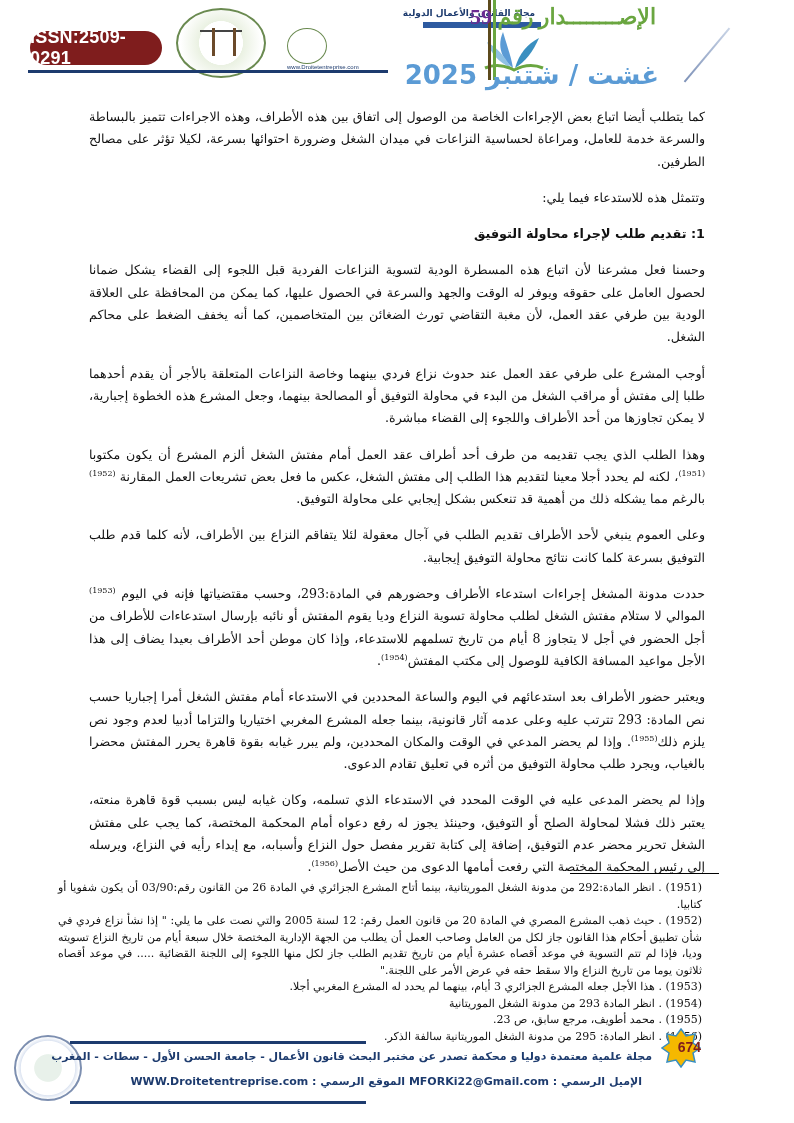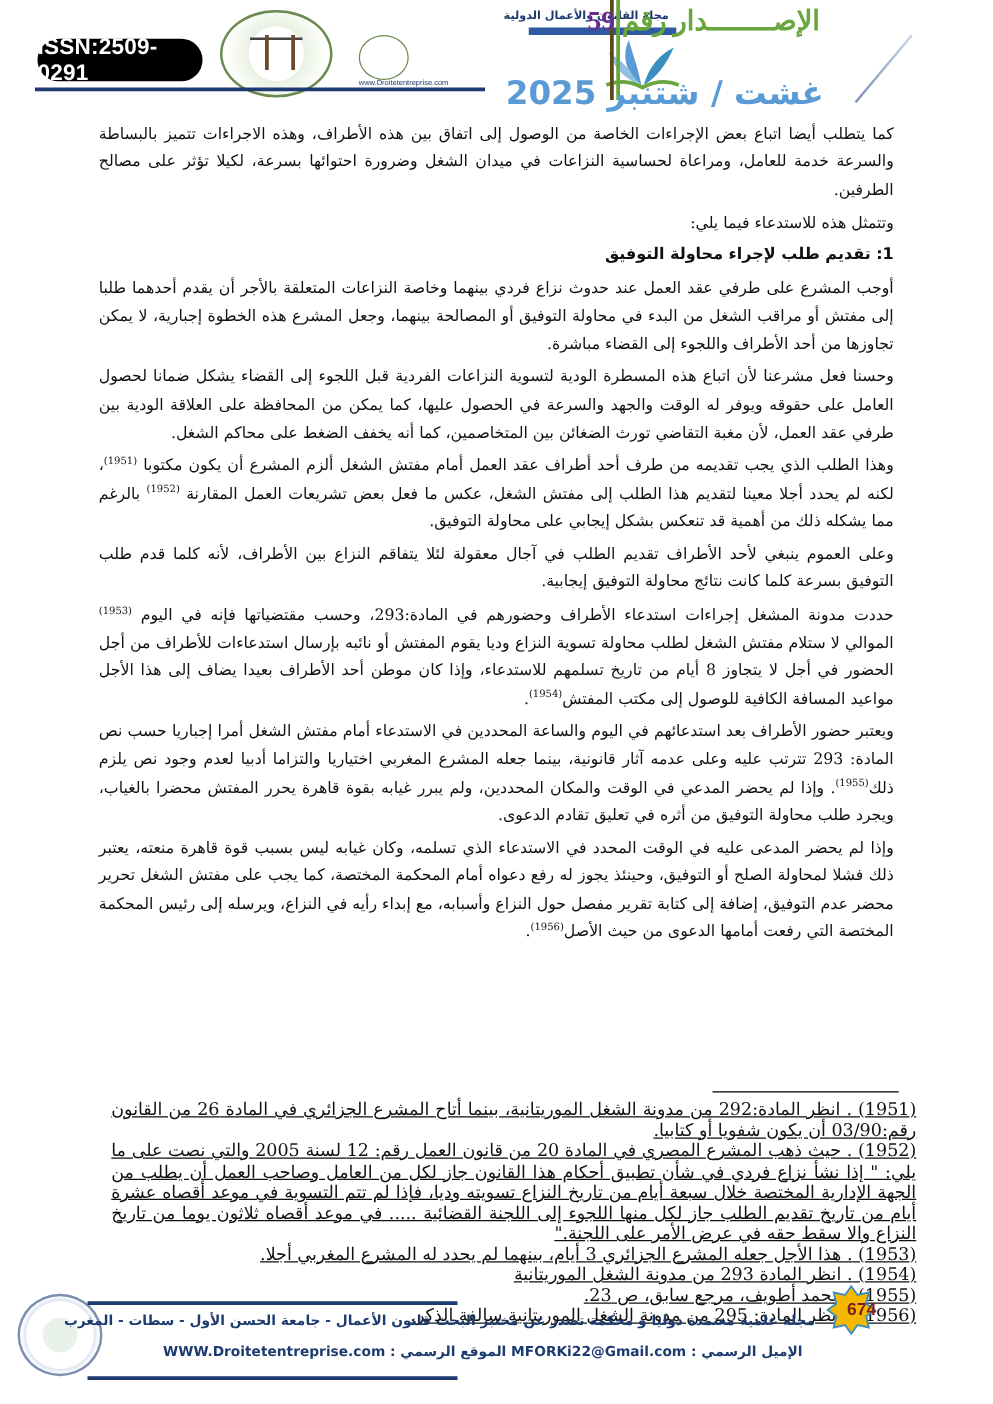--- a/index.html
+++ b/index.html
@@ -1,20 +1,20 @@
 <!DOCTYPE html>
 <html><head>
 <meta charset="utf-8">
 <style>
   html, body { margin:0; padding:0; background:#ffffff; }
   body { width:794px; height:1123px; position:relative; overflow:hidden; font-family:"DejaVu Sans", sans-serif; color:#111; }
 
   
   .header { position:absolute; left:0; top:0; width:794px; height:80px; }
-  .issn { position:absolute; left:30px; top:31px; width:132px; height:34px; background:#000000; border-radius:17px; color:#fff; font-family:"Liberation Sans", sans-serif; font-size:18px; font-weight:bold; display:flex; align-items:center; justify-content:center; letter-spacing:0.2px; }
+  .issn { position:absolute; left:30px; top:31px; width:132px; height:34px; background:#7f1d1d; border-radius:17px; color:#fff; font-family:"Liberation Sans", sans-serif; font-size:18px; font-weight:bold; display:flex; align-items:center; justify-content:center; letter-spacing:0.2px; }
   .lab-logo { position:absolute; left:176px; top:8px; width:86px; height:66px; border-radius:50%; border:2px solid #6a8a50; background:radial-gradient(circle,#fff 40%,#eaf1e2 41%,#fff 75%); }
   .lab-logo .scale { position:absolute; left:34px; top:18px; width:18px; height:28px; border-left:3px solid #6b4a2a; border-right:3px solid #6b4a2a; }
   .lab-logo .scale-top { position:absolute; left:22px; top:20px; width:42px; height:2px; background:#444; }
   .journal-logo { position:absolute; left:283px; top:6px; width:260px; height:66px; }
   .journal-logo .jtitle { position:absolute; right:8px; top:2px; font-family:"DejaVu Sans", sans-serif; font-size:9px; color:#1d3b6e; font-weight:bold; direction:rtl; white-space:nowrap; }
   .journal-logo .jband { position:absolute; left:140px; top:16px; width:118px; height:6px; background:#2d5aa0; }
   .journal-logo .small-seal { position:absolute; left:4px; top:22px; width:38px; height:34px; border-radius:50%; border:1px solid #6a8a50; }
   .journal-logo .web { position:absolute; left:4px; top:58px; font-size:6px; color:#1d3b6e; font-family:"Liberation Sans", sans-serif; }
   .journal-logo .book { position:absolute; left:200px; top:22px; width:62px; height:44px; }
   .v-bars { position:absolute; left:488px; top:0; width:14px; height:80px; }
@@ -22,27 +22,27 @@
   .v-bars .b2 { position:absolute; left:5px; top:0; width:3px; height:80px; background:#6aa640; }
   .issue-line { position:absolute; right:138px; top:4px; font-family:Liberation Serif, serif; font-weight:bold; font-size:22px; direction:rtl; white-space:nowrap; }
   .issue-line .ar { color:#6aa640; }
   .issue-line .num { color:#6b2c91; }
   .date-line { position:absolute; right:135px; top:44px; font-family:"DejaVu Sans", sans-serif; font-weight:bold; font-size:26px; color:#5b9bd5; direction:rtl; white-space:nowrap;margin-top:16px; }
   .diag-line { position:absolute; left:706px; top:20px; width:2px; height:70px; background:linear-gradient(#c9d4e6,#7e92b8); transform:rotate(40deg); }
   .header-rule { position:absolute; left:28px; top:70px; width:360px; height:3px; background:#1d3b6e; }
 
   
   .content { position:absolute; left:75px; top:92px; width:644px; direction:rtl; text-align:justify; font-family:"DejaVu Serif", serif; font-size:12.6px; line-height:22.3px; color:#111; }
-  .content p { margin:4px; }
+  .content p { margin:14px; }
   .content .h { font-family:"DejaVu Sans", sans-serif; font-weight:bold; font-size:12.8px; }
   .content sup { font-size:8px; vertical-align:super; line-height:0; }
 
   
   .fn-rule { position:absolute; left:570px; top:873px; width:149px; height:1px; background:#000; }
-  .footnotes { position:absolute; left:89px; top:880px; width:644px; direction:rtl; text-align:justify; font-family:"DejaVu Serif", serif; font-size:14px; line-height:16.5px; color:#111;text-decoration:underline; }
+  .footnotes { position:absolute; left:58px; top:880px; width:644px; direction:rtl; text-align:justify; font-family:"DejaVu Serif", serif; font-size:11px; line-height:16.5px; color:#111; }
   .footnotes p { margin:0; }
 
   
   .footer-rule-top { position:absolute; left:70px; top:1041px; width:296px; height:3px; background:#1d3b6e; }
   .footer-rule-bot { position:absolute; left:70px; top:1101px; width:296px; height:3px; background:#1d3b6e; }
   .footer-l1 { position:absolute; left:112px; top:1050px; width:540px; direction:rtl; text-align:left; font-family:"DejaVu Sans", sans-serif; font-weight:bold; font-size:11px; color:#1d3b6e; white-space:nowrap; }
   .footer-l2 { position:absolute; left:132px; top:1075px; width:510px; direction:rtl; text-align:center; font-family:"DejaVu Sans", sans-serif; font-weight:bold; font-size:11px; color:#1d3b6e; white-space:nowrap; }
   .page-badge { position:absolute; left:661px; top:1028px; width:40px; height:40px; }
   .page-badge svg { position:absolute; left:0; top:0; }
   .page-badge .pn { position:absolute; left:0; top:11px; width:40px; text-align:right; font-family:"Liberation Sans", sans-serif; font-weight:bold; font-size:14px; color:#7f1d1d; }
@@ -83,22 +83,22 @@
   </div>
   <div class="date-line">غشت / شتنبر 2025</div>
   <div class="diag-line"></div>
   <div class="header-rule"></div>
 </div>
 
 <div class="content">
   <p>كما يتطلب أيضا اتباع بعض الإجراءات الخاصة من الوصول إلى اتفاق بين هذه الأطراف، وهذه الاجراءات تتميز بالبساطة والسرعة خدمة للعامل، ومراعاة لحساسية النزاعات في ميدان الشغل وضرورة احتوائها بسرعة، لكيلا تؤثر على مصالح الطرفين.</p>
   <p>وتتمثل هذه للاستدعاء فيما يلي:</p>
   <p class="h">1: تقديم طلب لإجراء محاولة التوفيق</p>
+  <p>وحسنا فعل مشرعنا لأن اتباع هذه المسطرة الودية لتسوية النزاعات الفردية قبل اللجوء إلى القضاء يشكل ضمانا لحصول العامل على حقوقه ويوفر له الوقت والجهد والسرعة في الحصول عليها، كما يمكن من المحافظة على العلاقة الودية بين طرفي عقد العمل، لأن مغبة التقاضي تورث الضغائن بين المتخاصمين، كما أنه يخفف الضغط على محاكم الشغل.</p>
   <p>أوجب المشرع على طرفي عقد العمل عند حدوث نزاع فردي بينهما وخاصة النزاعات المتعلقة بالأجر أن يقدم أحدهما طلبا إلى مفتش أو مراقب الشغل من البدء في محاولة التوفيق أو المصالحة بينهما، وجعل المشرع هذه الخطوة إجبارية، لا يمكن تجاوزها من أحد الأطراف واللجوء إلى القضاء مباشرة.</p>
-  <p>وحسنا فعل مشرعنا لأن اتباع هذه المسطرة الودية لتسوية النزاعات الفردية قبل اللجوء إلى القضاء يشكل ضمانا لحصول العامل على حقوقه ويوفر له الوقت والجهد والسرعة في الحصول عليها، كما يمكن من المحافظة على العلاقة الودية بين طرفي عقد العمل، لأن مغبة التقاضي تورث الضغائن بين المتخاصمين، كما أنه يخفف الضغط على محاكم الشغل.</p>
   <p><span>وهذا الطلب الذي يجب تقديمه من طرف أحد أطراف عقد العمل أمام مفتش الشغل ألزم المشرع أن يكون مكتوبا </span><sup>(1951)</sup><span>، لكنه لم يحدد أجلا معينا لتقديم هذا الطلب إلى مفتش الشغل، عكس ما فعل بعض تشريعات العمل المقارنة </span><sup>(1952)</sup><span> بالرغم مما يشكله ذلك من أهمية قد تنعكس بشكل إيجابي على محاولة التوفيق.</span></p>
   <p>وعلى العموم ينبغي لأحد الأطراف تقديم الطلب في آجال معقولة لئلا يتفاقم النزاع بين الأطراف، لأنه كلما قدم طلب التوفيق بسرعة كلما كانت نتائج محاولة التوفيق إيجابية.</p>
   <p><span>حددت مدونة المشغل إجراءات استدعاء الأطراف وحضورهم في المادة:293، وحسب مقتضياتها فإنه في اليوم </span><sup>(1953)</sup><span> الموالي لا ستلام مفتش الشغل لطلب محاولة تسوية النزاع وديا يقوم المفتش أو نائبه بإرسال استدعاءات للأطراف من أجل الحضور في أجل لا يتجاوز 8 أيام من تاريخ تسلمهم للاستدعاء، وإذا كان موطن أحد الأطراف بعيدا يضاف إلى هذا الأجل مواعيد المسافة الكافية للوصول إلى مكتب المفتش</span><sup>(1954)</sup><span>.</span></p>
   <p><span>ويعتبر حضور الأطراف بعد استدعائهم في اليوم والساعة المحددين في الاستدعاء أمام مفتش الشغل أمرا إجباريا حسب نص المادة: 293 تترتب عليه وعلى عدمه آثار قانونية، بينما جعله المشرع المغربي اختياريا والتزاما أدبيا لعدم وجود نص يلزم ذلك</span><sup>(1955)</sup><span>. وإذا لم يحضر المدعي في الوقت والمكان المحددين، ولم يبرر غيابه بقوة قاهرة يحرر المفتش محضرا بالغياب، ويجرد طلب محاولة التوفيق من أثره في تعليق تقادم الدعوى.</span></p>
   <p><span>وإذا لم يحضر المدعى عليه في الوقت المحدد في الاستدعاء الذي تسلمه، وكان غيابه ليس بسبب قوة قاهرة منعته، يعتبر ذلك فشلا لمحاولة الصلح أو التوفيق، وحينئذ يجوز له رفع دعواه أمام المحكمة المختصة، كما يجب على مفتش الشغل تحرير محضر عدم التوفيق، إضافة إلى كتابة تقرير مفصل حول النزاع وأسبابه، مع إبداء رأيه في النزاع، ويرسله إلى رئيس المحكمة المختصة التي رفعت أمامها الدعوى من حيث الأصل</span><sup>(1956)</sup><span>.</span></p>
 </div>
 
 <div class="fn-rule"></div>
 <div class="footnotes">
   <p><span>(1951)</span> <span>. انظر المادة:292 من مدونة الشغل الموريتانية، بينما أتاح المشرع الجزائري في المادة 26 من القانون رقم:03/90 أن يكون شفويا أو كتابيا.</span></p>

